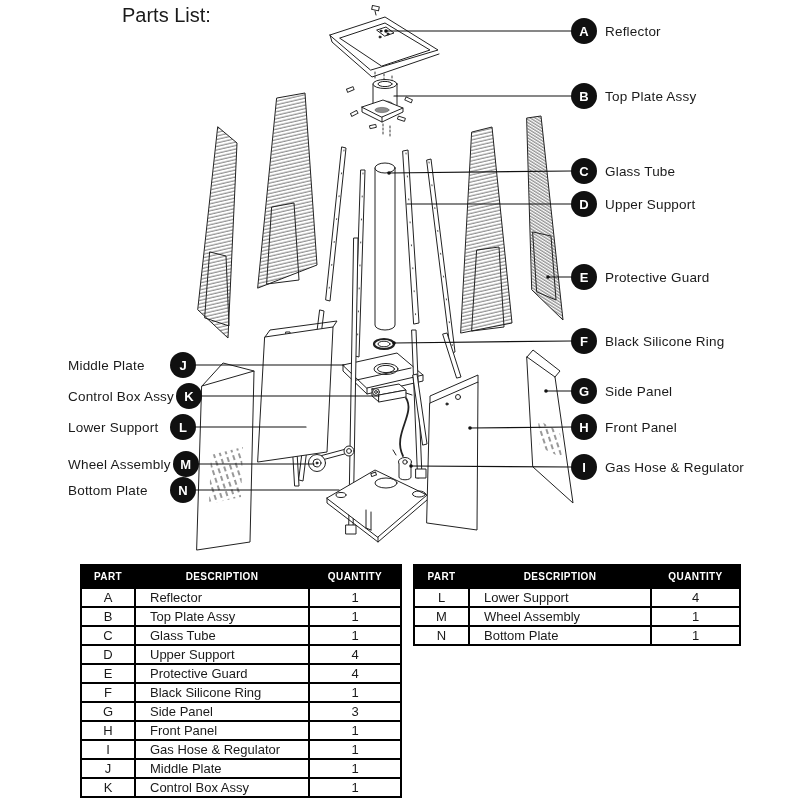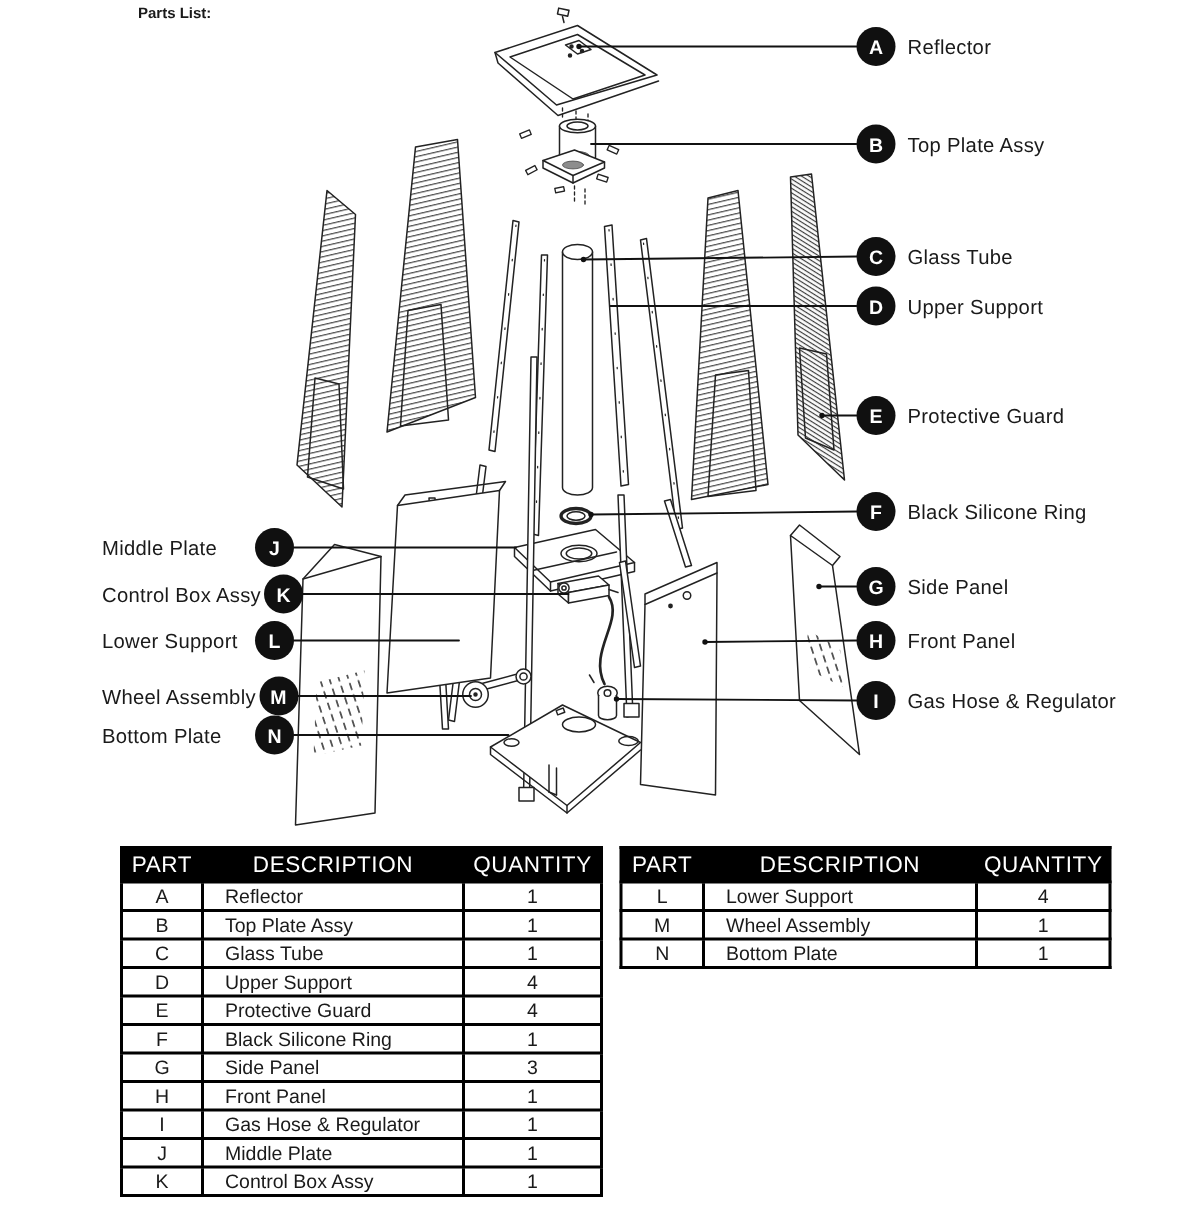--- a/index.html
+++ b/index.html
@@ -1,28 +1,28 @@
 <!DOCTYPE html>
 <html><head>
 <meta charset="utf-8">
 <style>
   html,body{margin:0;padding:0}
   body{width:801px;height:808px;position:relative;background:#fff;
        font-family:"Liberation Sans",sans-serif;color:#1a1a1a;overflow:hidden}
-  .title{position:absolute;left:92px;top:4px;font-weight:bold;font-size:10px}
+  .title{position:absolute;left:122px;top:4px;font-weight:normal;font-size:20px}
   .diagram-svg{position:absolute;left:0;top:0}
   .callout{position:absolute;display:flex;align-items:center;gap:8px}
   .callout.left{justify-content:space-between;gap:2px}
   .bubble{width:26px;height:26px;border-radius:50%;background:#101010;color:#fff;
           font-weight:bold;font-size:13px;display:flex;align-items:center;
           justify-content:center;flex:0 0 26px}
   .callout-text{font-size:13.5px;white-space:nowrap;letter-spacing:.2px}
   table.ptable{position:absolute;border-collapse:collapse;table-layout:fixed;
                font-size:13px;background:#fff}
-  .ptable th{background:#000;color:#fff;font-weight:normal;font-size:15px;
+  .ptable th{background:#000;color:#fff;font-weight:bold;font-size:10px;
              height:21px;letter-spacing:.4px;border:2px solid #000;padding:0}
   .ptable td{border:2px solid #000;height:17px;padding:0;font-size:13px}
   .ptable td.c{text-align:center}
   .ptable td.d{padding-left:14px}
 </style>
 </head>
 <body>
 
 <div class="title">Parts List:</div>
 

